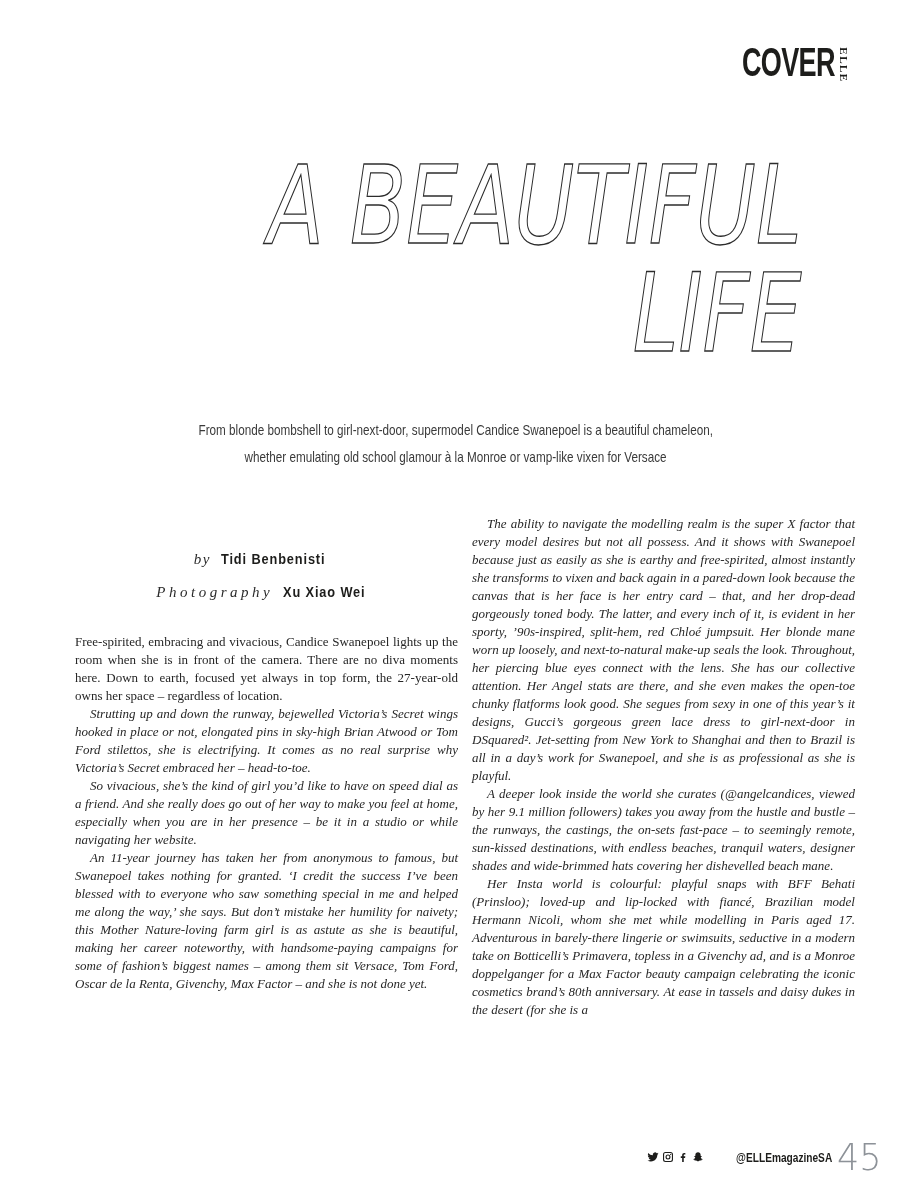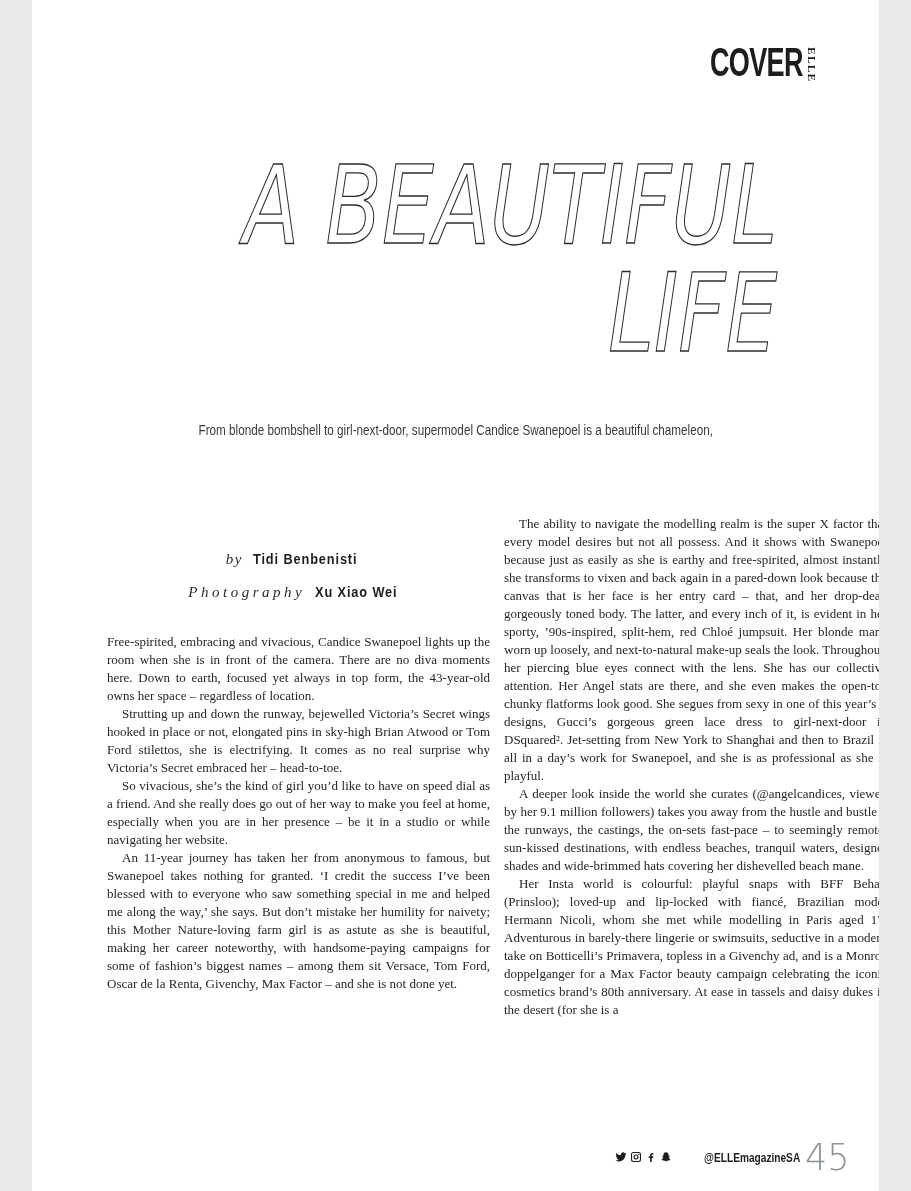--- a/index.html
+++ b/index.html
@@ -1,17 +1,17 @@
 <!DOCTYPE html>
 <html><head>
 <meta charset="utf-8">
 <style>
   html,body{margin:0;padding:0;background:#e9e9e9;}
   .page{
-    position:relative;width:847px;height:1191px;background:#ffffff;
+    position:relative;width:911px;height:1191px;background:#ffffff;
     margin:0 auto;overflow:hidden;
     font-family:"Liberation Serif",serif;color:#262626;
   }
 
   
   .cover-tag{position:absolute;top:44px;right:58px;height:36px;padding-right:18px;}
   .cover-word{
     display:inline-block;font-family:"Liberation Sans",sans-serif;font-weight:700;
     font-size:41px;line-height:36px;letter-spacing:-1px;color:#1d1d1b;
     transform:scaleX(0.66);transform-origin:right center;white-space:nowrap;
@@ -53,21 +53,21 @@
   }
   .byline-label.spread{letter-spacing:3.5px;text-align:center;}
   .byline-name{
     display:inline-block;font-family:"Liberation Sans",sans-serif;font-weight:700;
     font-style:normal;color:#1d1d1b;font-size:14.5px;letter-spacing:1px;
     transform:scaleX(0.88);transform-origin:left center;
   }
   .body-copy p{
     margin:0;font-size:13px;line-height:18px;text-align:justify;color:#262626;
   }
-  .body-copy p.indent{text-indent:15px;}
+  .body-copy p.indent{text-indent:15px;font-style:italic;}
 
   
   .footer{
     position:absolute;top:1138px;right:26px;display:flex;align-items:center;
   }
   .social-icons{display:flex;align-items:center;gap:3px;margin-right:5px;}
   .social-icons svg{display:block;width:12px;height:12px;fill:#1d1d1b;}
   .social-handle{
     display:inline-block;font-family:"Liberation Sans",sans-serif;font-weight:700;
     font-size:13px;color:#1d1d1b;letter-spacing:0;transform:scaleX(0.78);
@@ -89,36 +89,37 @@
     <span class="elle-vertical">ELLE</span>
   </div>
 
   <div class="headline">
     <span class="hl-line">A BEAUTIFUL</span>
     <span class="hl-line">LIFE</span>
   </div>
 
   <div class="standfirst">
     <div><span class="sf-line">From blonde bombshell to girl-next-door, supermodel Candice Swanepoel is a beautiful chameleon,</span></div>
+    <div><span class="sf-line">whether emulating old school glamour à la Monroe or vamp-like vixen for Versace</span></div>
   </div>
 
   <div class="columns">
 
     <div class="col body-copy">
       <div class="byline">
         <div class="byline-row">
           <span class="byline-label">by</span>
           <span class="byline-name">Tidi Benbenisti</span>
         </div>
         <div class="byline-row">
           <span class="byline-label spread">Photography</span>
           <span class="byline-name">Xu Xiao Wei</span>
         </div>
       </div>
-      <p>Free-spirited, embracing and vivacious, Candice Swanepoel lights up the room when she is in front of the camera. There are no diva moments here. Down to earth, focused yet always in top form, the 43-year-old owns her space – regardless of location.</p>
+      <p>Free-spirited, embracing and vivacious, Candice Swanepoel lights up the room when she is in front of the camera. There are no diva moments here. Down to earth, focused yet always in top form, the 27-year-old owns her space – regardless of location.</p>
       <p class="indent">Strutting up and down the runway, bejewelled Victoria’s Secret wings hooked in place or not, elongated pins in sky-high Brian Atwood or Tom Ford stilettos, she is electrifying. It comes as no real surprise why Victoria’s Secret embraced her – head-to-toe.</p>
       <p class="indent">So vivacious, she’s the kind of girl you’d like to have on speed dial as a friend. And she really does go out of her way to make you feel at home, especially when you are in her presence – be it in a studio or while navigating her website.</p>
       <p class="indent">An 11-year journey has taken her from anonymous to famous, but Swanepoel takes nothing for granted. ‘I credit the success I’ve been blessed with to everyone who saw something special in me and helped me along the way,’ she says. But don’t mistake her humility for naivety; this Mother Nature-loving farm girl is as astute as she is beautiful, making her career noteworthy, with handsome-paying campaigns for some of fashion’s biggest names – among them sit Versace, Tom Ford, Oscar de la Renta, Givenchy, Max Factor – and she is not done yet.</p>
     </div>
 
     <div class="col body-copy">
       <p class="indent">The ability to navigate the modelling realm is the super X factor that every model desires but not all possess. And it shows with Swanepoel because just as easily as she is earthy and free-spirited, almost instantly she transforms to vixen and back again in a pared-down look because the canvas that is her face is her entry card – that, and her drop-dead gorgeously toned body. The latter, and every inch of it, is evident in her sporty, ’90s-inspired, split-hem, red Chloé jumpsuit. Her blonde mane worn up loosely, and next-to-natural make-up seals the look. Throughout, her piercing blue eyes connect with the lens. She has our collective attention. Her Angel stats are there, and she even makes the open-toe chunky flatforms look good. She segues from sexy in one of this year’s it designs, Gucci’s gorgeous green lace dress to girl-next-door in DSquared². Jet-setting from New York to Shanghai and then to Brazil is all in a day’s work for Swanepoel, and she is as professional as she is playful.</p>
       <p class="indent">A deeper look inside the world she curates (@angelcandices, viewed by her 9.1 million followers) takes you away from the hustle and bustle – the runways, the castings, the on-sets fast-pace – to seemingly remote, sun-kissed destinations, with endless beaches, tranquil waters, designer shades and wide-brimmed hats covering her dishevelled beach mane.</p>
       <p class="indent">Her Insta world is colourful: playful snaps with BFF Behati (Prinsloo); loved-up and lip-locked with fiancé, Brazilian model Hermann Nicoli, whom she met while modelling in Paris aged 17. Adventurous in barely-there lingerie or swimsuits, seductive in a modern take on Botticelli’s Primavera, topless in a Givenchy ad, and is a Monroe doppelganger for a Max Factor beauty campaign celebrating the iconic cosmetics brand’s 80th anniversary. At ease in tassels and daisy dukes in the desert (for she is a</p>
     </div>

